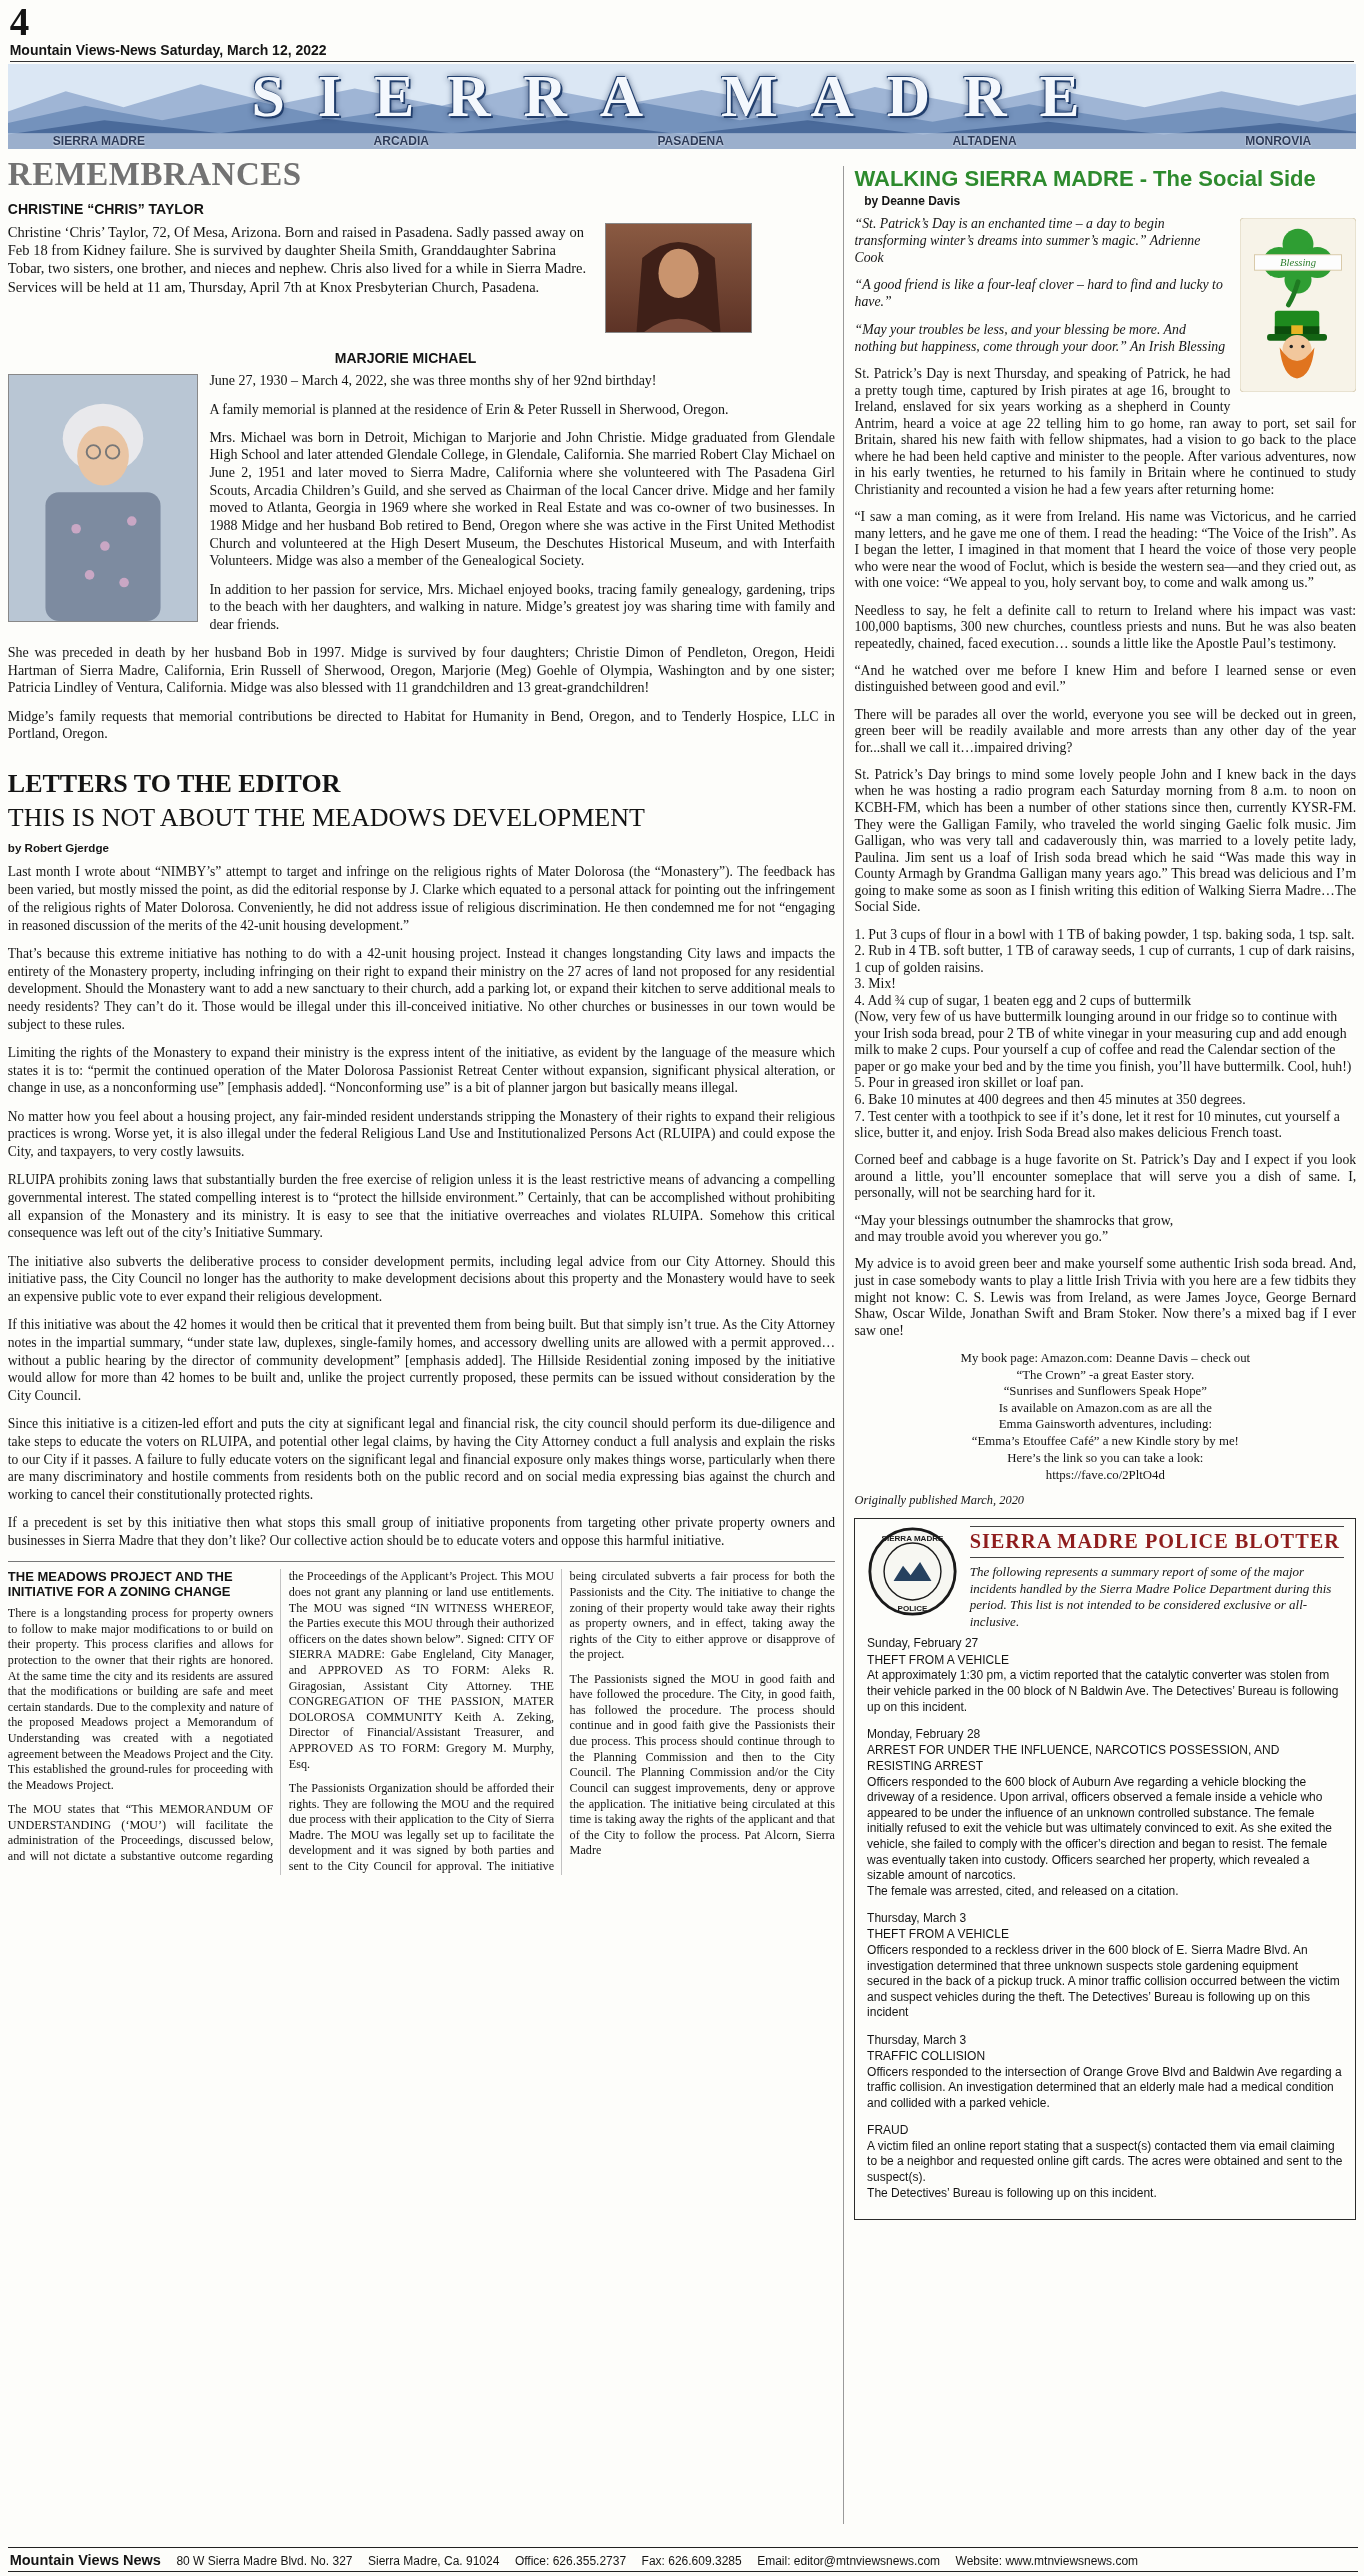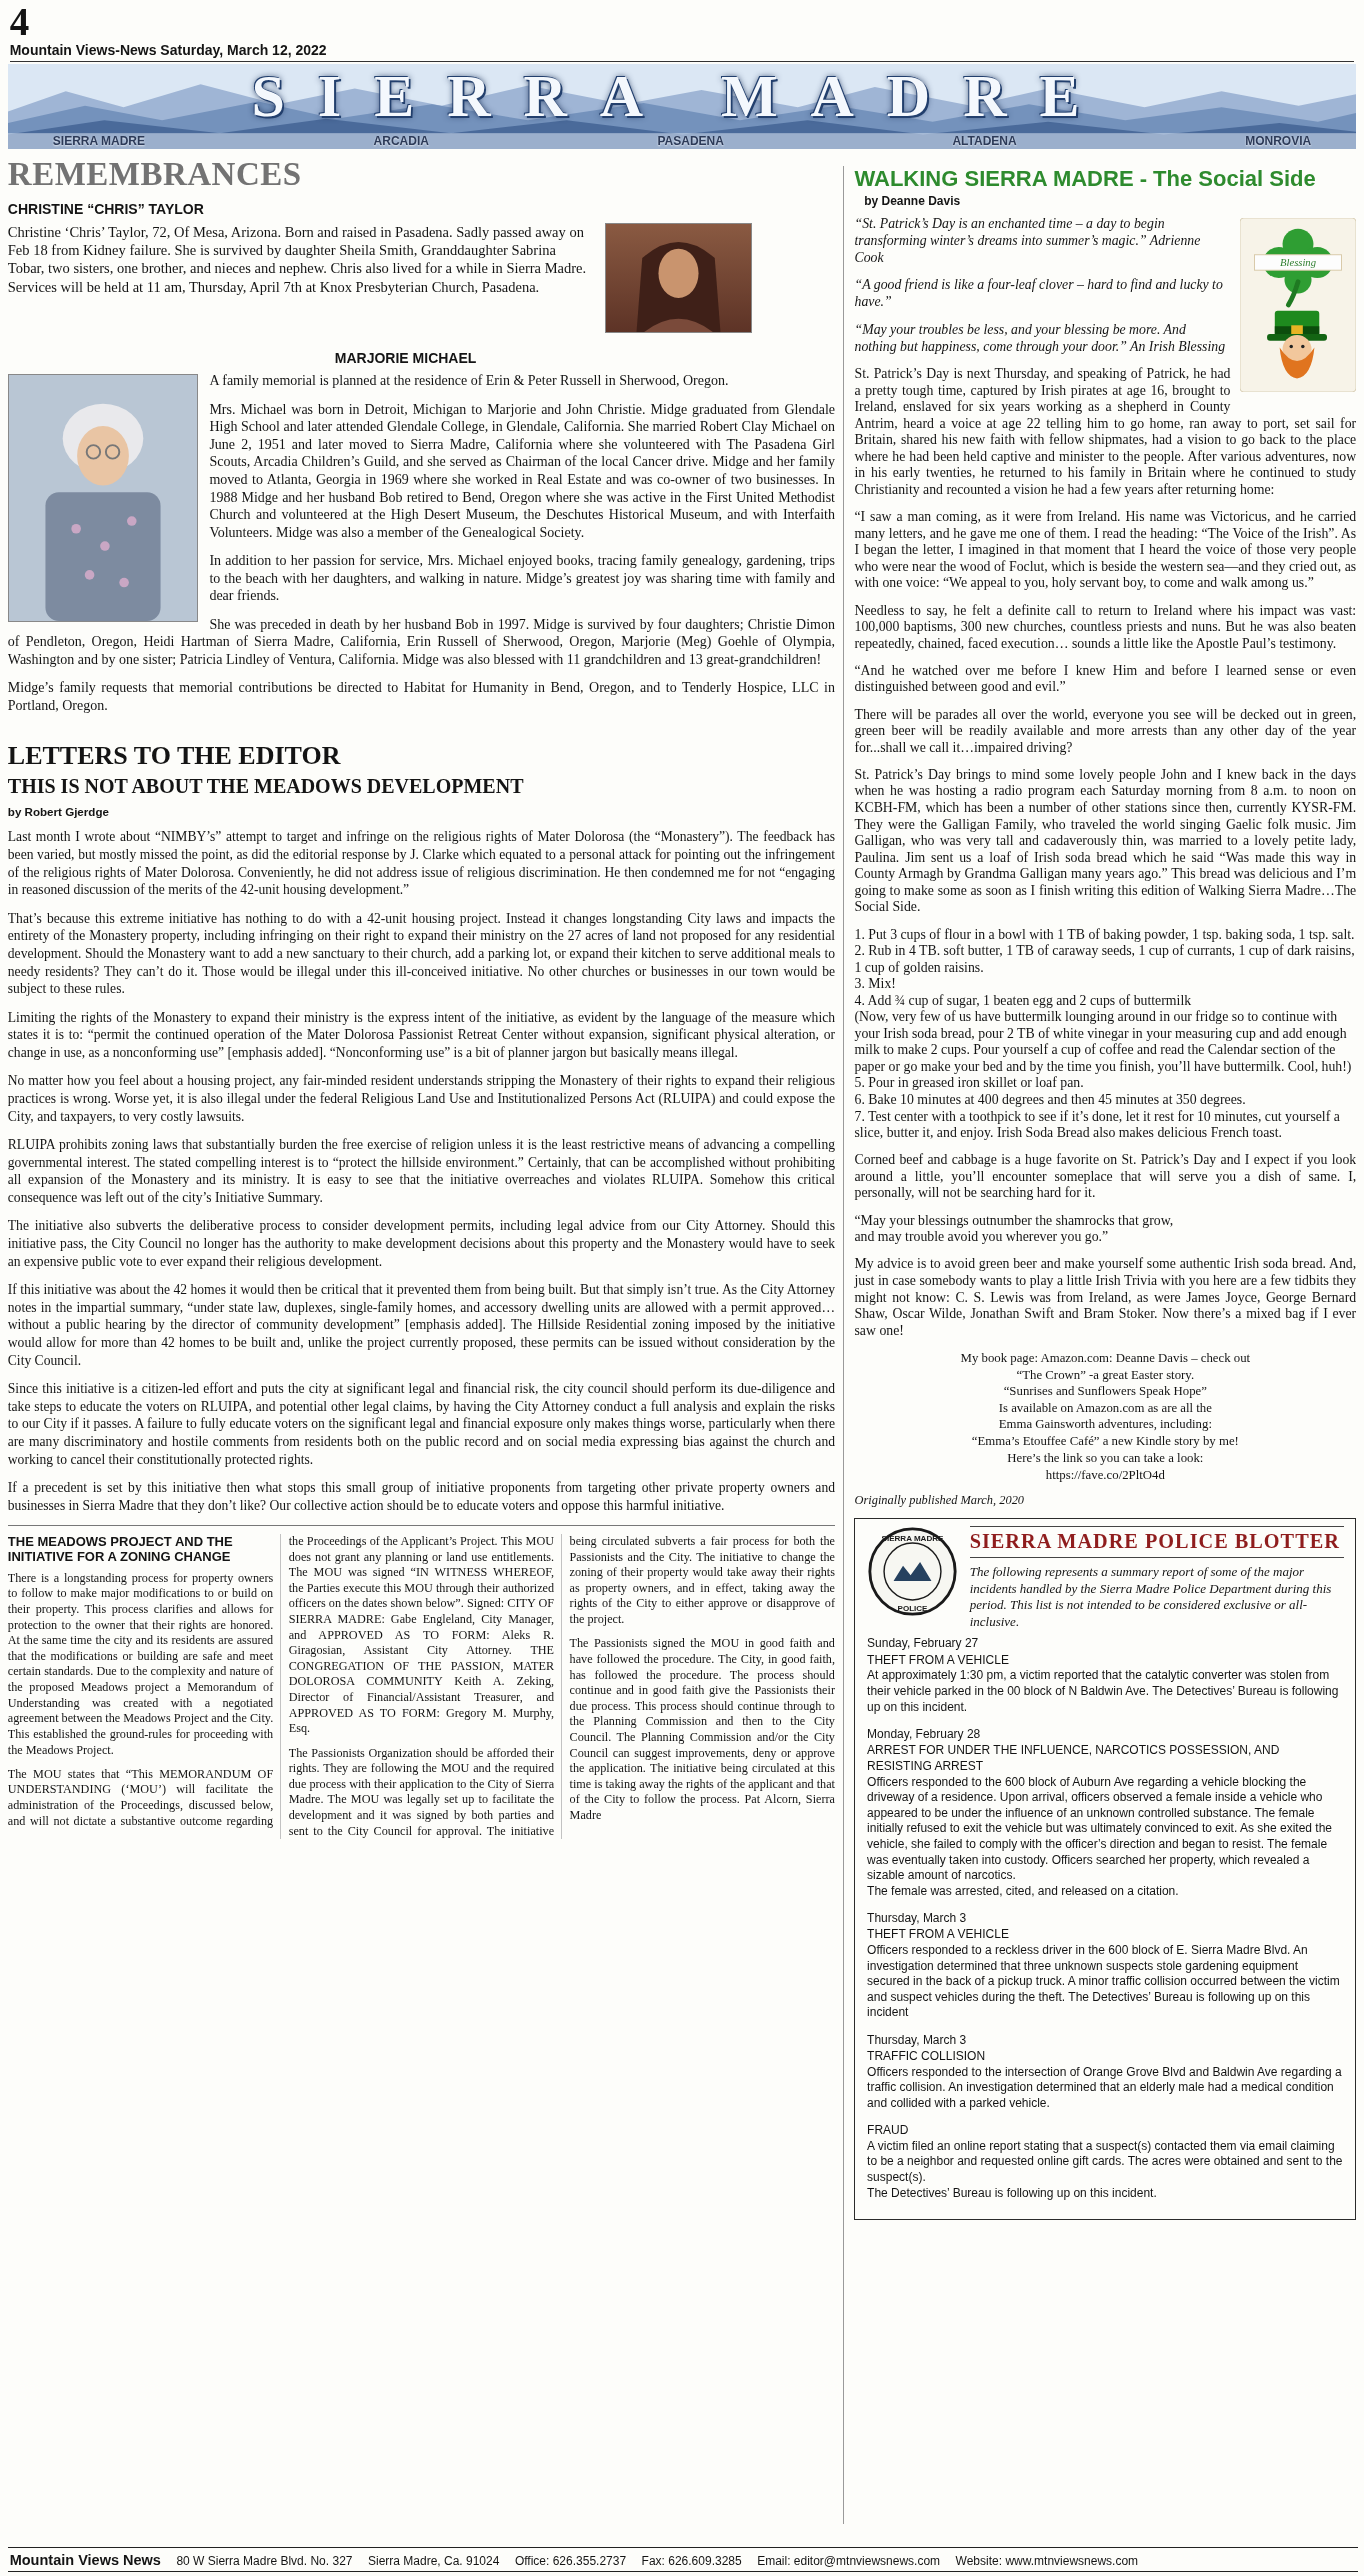--- a/index.html
+++ b/index.html
@@ -45,21 +45,21 @@
   .taylor .photo { float:right; width:147px; height:110px; margin:0 0 3.9px 11.6px; border:1px solid #888; }
   .taylor .obit-text { font-size:14.5px; line-height:1.26; margin:0; }
   .michael { margin-bottom:15.5px; }
   .michael .obit-name { margin-left:327px; }
   .michael .photo { float:left; width:190px; height:248px; margin:1.9px 11.6px 5.8px 0; border:1px solid #888; }
   .michael p { font-size:14px; line-height:1.26; margin:0 0 10.7px; text-align:justify; }
   .photo svg { display:block; width:100%; height:100%; }
 
   
   .letters-title { font-size:26px; font-weight:bold; margin:7.8px 0 3.9px; }
-  .letters-headline { font-size:20px; font-weight:bold; margin:3.9px 0 7.8px; }
+  .letters-headline { font-size:26px; font-weight:normal; margin:3.9px 0 7.8px; }
   .byline { font-family:"Liberation Sans", sans-serif; font-weight:bold; font-size:11.6px; margin:0 0 9.7px; }
   .letters p { font-size:13.6px; line-height:1.3; margin:0 0 10.7px; text-align:justify; }
 
   
   .meadows { border-top:1px solid #777; padding-top:7.8px; margin-top:3.9px;
              column-count:3; column-gap:15.5px; column-rule:1px solid #c2c2c2; }
   .meadows h4 { font-family:"Liberation Sans", sans-serif; font-size:13px; font-weight:bold; margin:0 0 6.8px; }
   .meadows p { font-size:12.2px; line-height:1.28; margin:0 0 8.7px; text-align:justify; }
 
   
@@ -158,20 +158,21 @@
             <circle cx="88" cy="80" r="7" fill="none" stroke="#777" stroke-width="2"></circle>
             <circle cx="108" cy="80" r="7" fill="none" stroke="#777" stroke-width="2"></circle>
             <rect x="38" y="122" width="120" height="134" rx="14" fill="#7d8ba0"></rect>
             <circle cx="70" cy="160" r="5" fill="#c9a7c4"></circle>
               <circle cx="100" cy="178" r="5" fill="#c9a7c4"></circle>
             <circle cx="128" cy="152" r="5" fill="#c9a7c4"></circle>
               <circle cx="84" cy="208" r="5" fill="#c9a7c4"></circle>
             <circle cx="120" cy="216" r="5" fill="#c9a7c4"></circle>
           </svg>
         </div>
+        <p>June 27, 1930 – March 4, 2022, she was three months shy of her 92nd birthday!</p>
         <p>A family memorial is planned at the residence of Erin &amp; Peter Russell in Sherwood, Oregon.</p>
         <p>Mrs. Michael was born in Detroit, Michigan to Marjorie and John Christie. Midge graduated from Glendale High School and later attended Glendale College, in Glendale, California. She married Robert Clay Michael on June 2, 1951 and later moved to Sierra Madre, California where she volunteered with The Pasadena Girl Scouts, Arcadia Children’s Guild, and she served as Chairman of the local Cancer drive. Midge and her family moved to Atlanta, Georgia in 1969 where she worked in Real Estate and was co-owner of two businesses. In 1988 Midge and her husband Bob retired to Bend, Oregon where she was active in the First United Methodist Church and volunteered at the High Desert Museum, the Deschutes Historical Museum, and with Interfaith Volunteers. Midge was also a member of the Genealogical Society.</p>
         <p>In addition to her passion for service, Mrs. Michael enjoyed books, tracing family genealogy, gardening, trips to the beach with her daughters, and walking in nature. Midge’s greatest joy was sharing time with family and dear friends.</p>
         <p>She was preceded in death by her husband Bob in 1997. Midge is survived by four daughters; Christie Dimon of Pendleton, Oregon, Heidi Hartman of Sierra Madre, California, Erin Russell of Sherwood, Oregon, Marjorie (Meg) Goehle of Olympia, Washington and by one sister; Patricia Lindley of Ventura, California. Midge was also blessed with 11 grandchildren and 13 great-grandchildren!</p>
         <p>Midge’s family requests that memorial contributions be directed to Habitat for Humanity in Bend, Oregon, and to Tenderly Hospice, LLC in Portland, Oregon.</p>
       </section>
 
       <section class="letters">
         <h2 class="letters-title">LETTERS TO THE EDITOR</h2>
         <h3 class="letters-headline">THIS IS NOT ABOUT THE MEADOWS DEVELOPMENT</h3>

